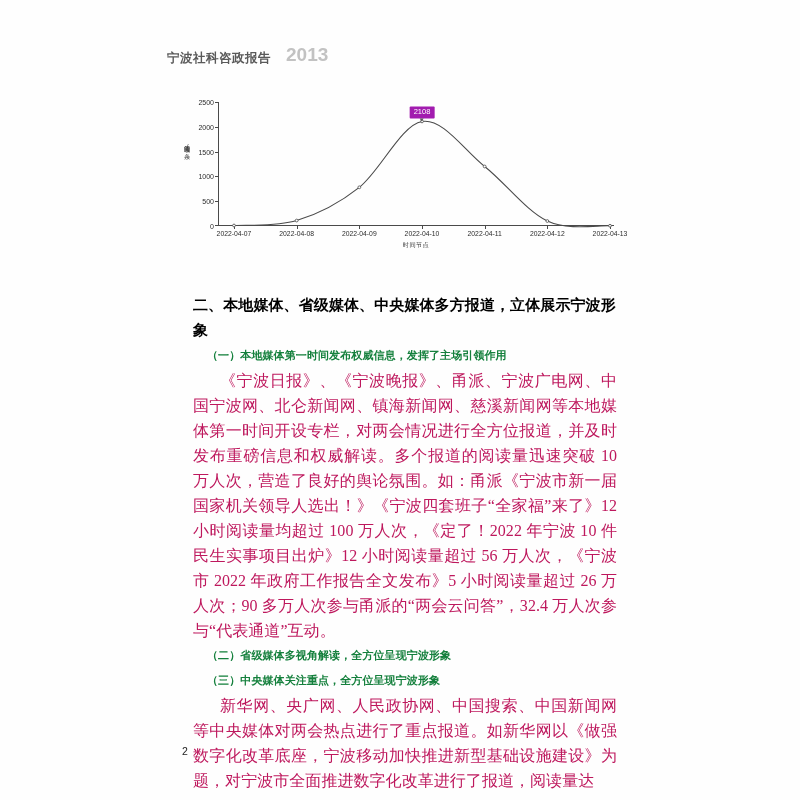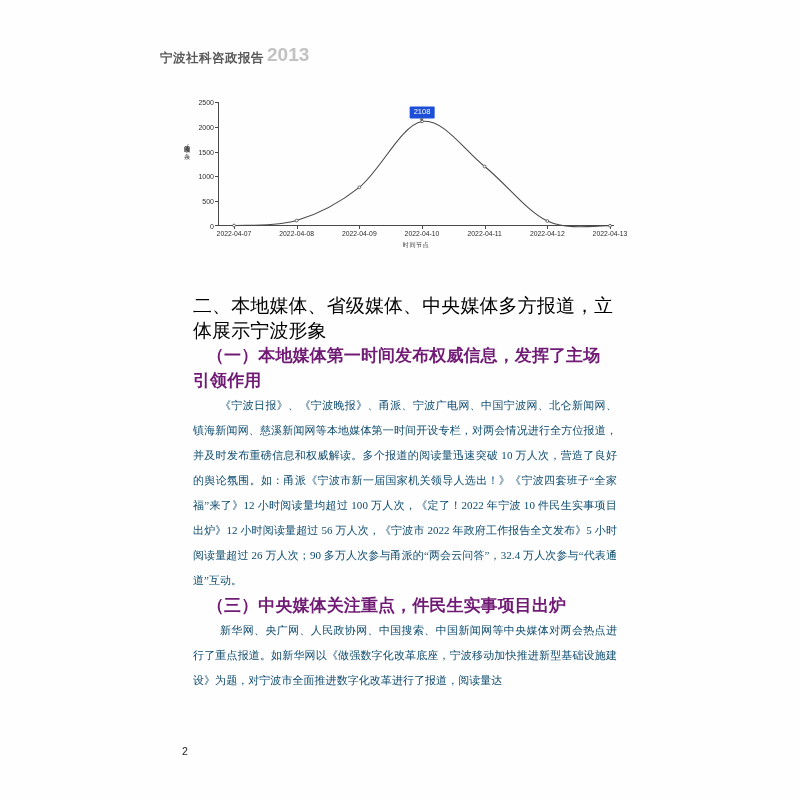--- a/index.html
+++ b/index.html
@@ -17,25 +17,25 @@
     position: relative;
     width: 800px;
     height: 800px;
     background: #fefefe;
     box-sizing: border-box;
   }
 
   
   .header {
     position: absolute;
-    left: 160px;
+    left: 167px;
     top: 46px;
     display: flex;
     align-items: flex-end;
-    gap: 3px;
+    gap: 15px;
   }
   .header-title {
     font-family: "Liberation Serif", "DejaVu Serif", serif;
     font-size: 12.5px;
     font-weight: bold;
     color: #5a5a5a;
     letter-spacing: 0.5px;
     line-height: 1;
   }
   .header-year {
@@ -149,21 +149,21 @@
     top: 143px;
     width: 396px;
     text-align: center;
     font-family: "Liberation Sans", "DejaVu Sans", sans-serif;
     font-size: 6.2px;
     color: #333;
     letter-spacing: 0.4px;
   }
   .tooltip {
     position: absolute;
-    background: #1d4ed8;
+    background: #a21caf;
     color: #ffffff;
     font-family: "Liberation Sans", "DejaVu Sans", sans-serif;
     font-size: 7.5px;
     padding: 1.5px 4px 1.5px 4px;
     border-radius: 1px;
     transform: translate(-50%, -100%);
     white-space: nowrap;
     line-height: 1.15;
   }
   .tooltip::after {
@@ -191,38 +191,38 @@
   }
 
   
   .content {
     position: absolute;
     left: 193px;
     top: 293px;
     width: 424px;
   }
   .h2 {
-    font-size: 19px;
-    font-weight: normal;
+    font-size: 15px;
+    font-weight: bold;
     color: #000;
     line-height: 25px;
     letter-spacing: 0.1px;
     text-indent: 0;
   }
   .h3 {
-    font-size: 17px;
+    font-size: 11px;
     font-weight: bold;
-    color: #701a75;
+    color: #15803d;
     line-height: 25px;
     letter-spacing: 0.1px;
     text-indent: 14px;
   }
   .para {
-    font-size: 11px;
-    color: #0c4a6e;
+    font-size: 16px;
+    color: #be185d;
     line-height: 25px;
     text-align: justify;
     text-indent: 27px;
     letter-spacing: 0.05px;
     text-justify: inter-ideograph;
   }
 
   
   .page-number {
     position: absolute;
@@ -304,19 +304,20 @@
 
       <div class="x-axis-title">时间节点</div>
     </div>
 
   </div>
 
   <div class="content">
     <div class="h2">二、本地媒体、省级媒体、中央媒体多方报道，立体展示宁波形象</div>
     <div class="h3">（一）本地媒体第一时间发布权威信息，发挥了主场引领作用</div>
     <div class="para">《宁波日报》、《宁波晚报》、甬派、宁波广电网、中国宁波网、北仑新闻网、镇海新闻网、慈溪新闻网等本地媒体第一时间开设专栏，对两会情况进行全方位报道，并及时发布重磅信息和权威解读。多个报道的阅读量迅速突破 10 万人次，营造了良好的舆论氛围。如：甬派《宁波市新一届国家机关领导人选出！》《宁波四套班子“全家福”来了》12 小时阅读量均超过 100 万人次，《定了！2022 年宁波 10 件民生实事项目出炉》12 小时阅读量超过 56 万人次，《宁波市 2022 年政府工作报告全文发布》5 小时阅读量超过 26 万人次；90 多万人次参与甬派的“两会云问答”，32.4 万人次参与“代表通道”互动。</div>
-    <div class="h3">（三）中央媒体关注重点，件民生实事项目出炉</div>
+    <div class="h3">（二）省级媒体多视角解读，全方位呈现宁波形象</div>
+    <div class="h3">（三）中央媒体关注重点，全方位呈现宁波形象</div>
     <div class="para">新华网、央广网、人民政协网、中国搜索、中国新闻网等中央媒体对两会热点进行了重点报道。如新华网以《做强数字化改革底座，宁波移动加快推进新型基础设施建设》为题，对宁波市全面推进数字化改革进行了报道，阅读量达</div>
   </div>
 
   <div class="page-number">2</div>
 
 </div>
 
 </body></html>

